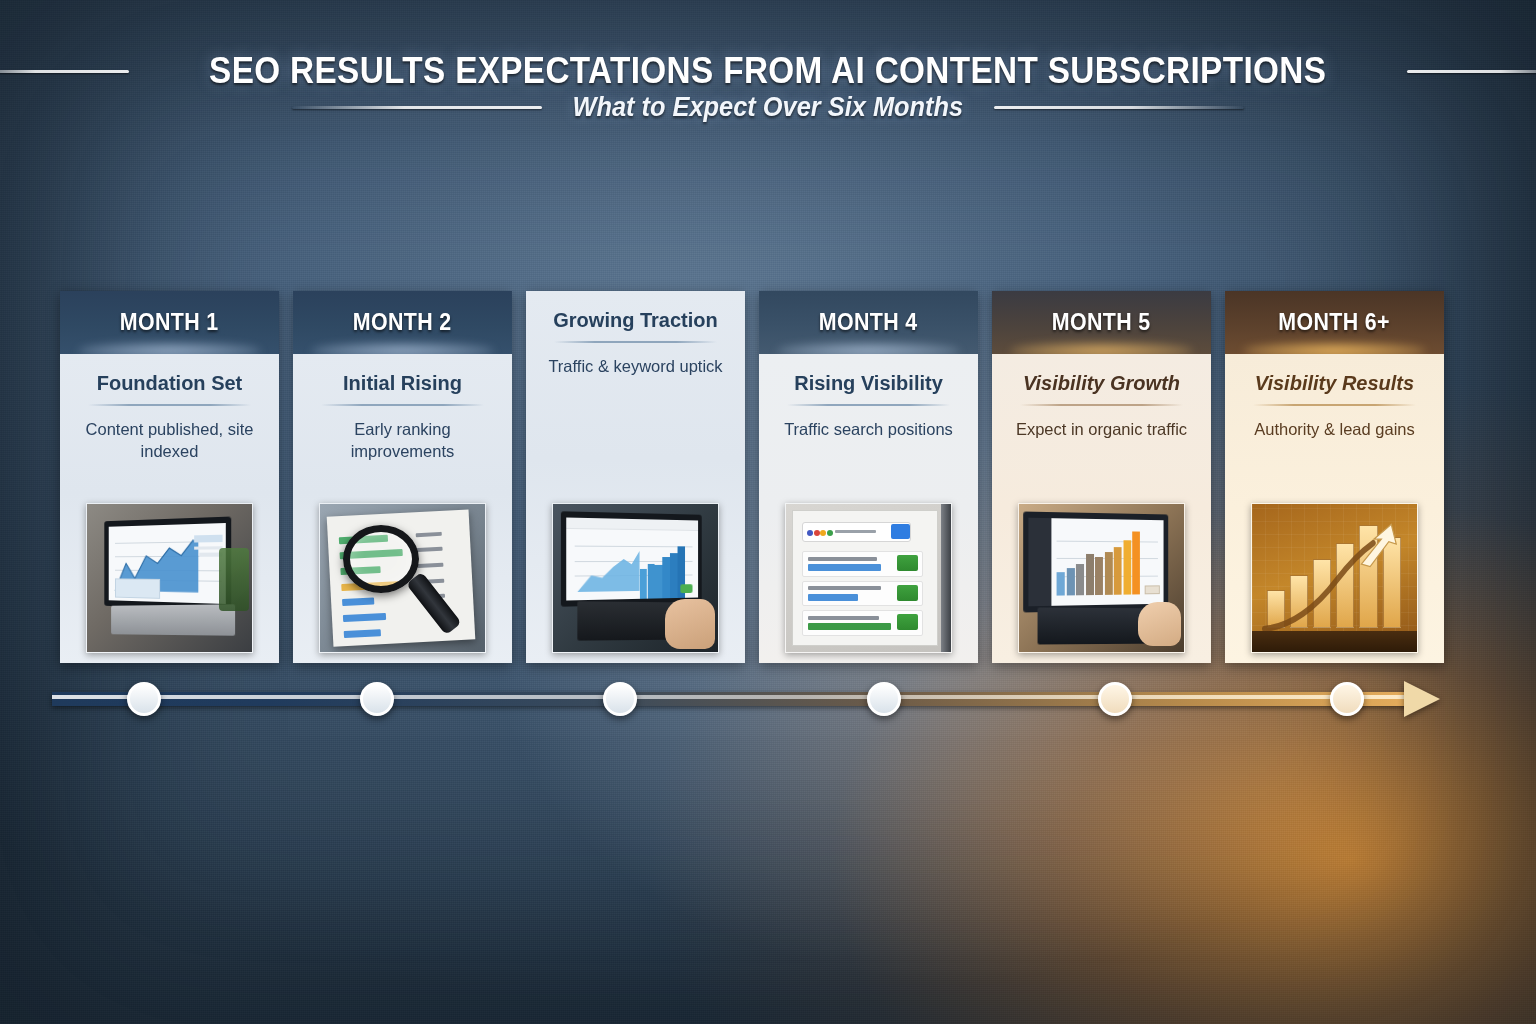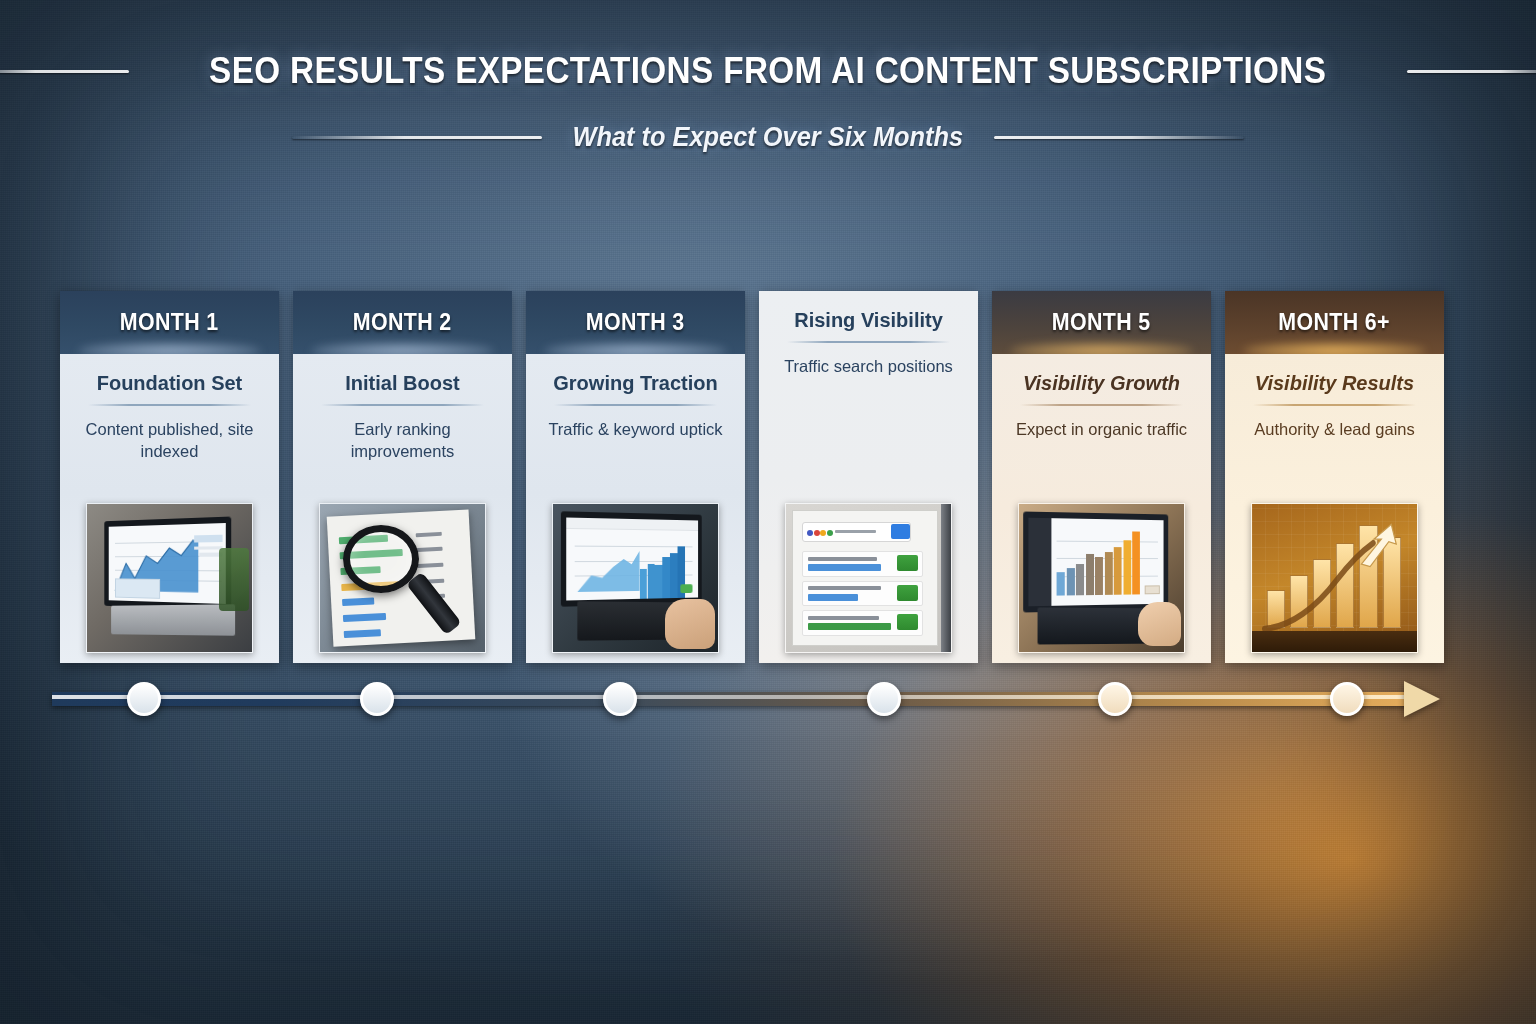--- a/index.html
+++ b/index.html
@@ -39,21 +39,21 @@
     background:linear-gradient(90deg, rgba(255,255,255,0) 0%, rgba(255,255,255,.85) 45%, rgba(255,255,255,.9) 100%);
     box-shadow:0 1px 2px rgba(0,0,0,.5);}
   .rule.left{ width:170px; }
   .rule.right{ width:170px; background:linear-gradient(90deg, rgba(255,255,255,.9) 0%, rgba(255,255,255,.85) 55%, rgba(255,255,255,0) 100%);}
   .main-title{
     font-size:37px; font-weight:bold; color:#ffffff; letter-spacing:.4px;
     font-family:"Liberation Sans", sans-serif;
     transform:scaleX(.90); white-space:nowrap;
     text-shadow: 0 2px 3px rgba(0,0,0,.62), 0 0 16px rgba(180,210,255,.35);
   }
-  .sub-row{ display:flex; align-items:center; justify-content:center; gap:18px; margin-top:30px; }
+  .sub-row{ display:flex; align-items:center; justify-content:center; gap:18px; }
   .rule.sleft{ width:250px; }
   .rule.sright{ width:250px; background:linear-gradient(90deg, rgba(255,255,255,.9) 0%, rgba(255,255,255,.8) 55%, rgba(255,255,255,0) 100%);}
   .subtitle{
     font-size:27px; font-style:italic; font-weight:600; color:#f2f6fb;
     transform:scaleX(.94); white-space:nowrap;
     text-shadow: 0 2px 3px rgba(0,0,0,.6), 0 0 14px rgba(170,205,255,.3);
   }
 
   
   .cards{ position:absolute; left:52px; top:291px; width:1392px; height:372px; display:flex; gap:6px; z-index:4;}
@@ -225,21 +225,21 @@
           <div style="position:absolute;right:2%;top:30%;width:18%;height:42%;background:linear-gradient(180deg,#4e7a3e,#2f5226);border-radius:4px;opacity:.85;"></div>
         </div>
       </div>
     </div>
 
     <div class="card cool c2">
       <div class="card-head">
         <div class="mlabel">MONTH 2</div>
       </div>
       <div class="card-body">
-        <div class="c-title">Initial Boost</div>
+        <div class="c-title">Initial Rising</div>
         <div class="divider"></div>
         <div class="c-desc">Early ranking improvements</div>
         <div class="thumb">
           <div class="tb scene2"></div>
           <div class="paper" style="left:6%;top:6%;width:86%;height:88%;transform:rotate(-3deg);">
             <div class="prow" style="left:8%;top:16%;width:34%;background:#4fae6e;"></div>
             <div class="prow" style="left:8%;top:28%;width:44%;background:#4fae6e;"></div>
             <div class="prow" style="left:8%;top:40%;width:28%;background:#4fae6e;"></div>
             <div class="prow" style="left:8%;top:52%;width:40%;background:#e8b54a;"></div>
             <div class="prow" style="left:8%;top:64%;width:22%;background:#4a90d9;"></div>
@@ -251,23 +251,20 @@
             <div class="tline" style="left:62%;top:52%;width:18%;"></div>
             <div class="tline" style="left:62%;top:64%;width:18%;"></div>
           </div>
           <div class="mag-ring" style="left:14%;top:14%;width:46%;height:46%;"></div>
           <div class="mag-handle" style="left:52%;top:54%;width:12%;height:44%;transform:rotate(-38deg);transform-origin:top left;"></div>
         </div>
       </div>
     </div>
 
     <div class="card cool c3">
-      <div class="card-head">
-        <div class="mlabel">MONTH 3</div>
-      </div>
       <div class="card-body">
         <div class="c-title">Growing Traction</div>
         <div class="divider"></div>
         <div class="c-desc">Traffic &amp; keyword uptick</div>
         <div class="thumb">
           <div class="tb scene3"></div>
           <div class="lid" style="left:6%;top:6%;width:86%;height:62%;transform:perspective(260px) rotateY(8deg);"></div>
           <div class="screen" style="left:9%;top:10%;width:80%;height:54%;transform:perspective(260px) rotateY(8deg);">
             <div style="position:absolute;left:0;top:0;right:0;height:14%;background:#eef1f4;border-bottom:1px solid #dfe3e7;"></div>
             <div class="gridline" style="top:34%"></div>
@@ -284,20 +281,23 @@
             <div class="bar" style="left:84%;width:5.5%;height:66%;background:#2574b5;"></div>
             <div style="position:absolute;right:4%;bottom:6%;width:10%;height:12%;background:#4caf50;border-radius:2px;"></div>
           </div>
           <div class="kbd" style="left:16%;top:66%;width:78%;height:26%;transform:perspective(260px) rotateY(8deg);background:linear-gradient(180deg,#2a2e33,#15181c);"></div>
           <div style="position:absolute;right:2%;bottom:2%;width:30%;height:34%;background:linear-gradient(160deg,#e8c2a0,#caa079);border-radius:40% 30% 20% 30%;"></div>
         </div>
       </div>
     </div>
 
     <div class="card cool c4">
+      <div class="card-head">
+        <div class="mlabel">MONTH 4</div>
+      </div>
       <div class="card-body">
         <div class="c-title">Rising Visibility</div>
         <div class="divider"></div>
         <div class="c-desc">Traffic search positions</div>
         <div class="thumb">
           <div class="tb scene4"></div>
           <div style="position:absolute;left:4%;top:4%;width:88%;height:92%;background:#f4f4f2;border:1px solid #cfcfcb;">
             <div class="sbar" style="left:6%;top:8%;width:76%;height:15%;">
               <div class="dot" style="left:4%;top:38%;background:#4258c2;"></div>
               <div class="dot" style="left:10%;top:38%;background:#d9453c;"></div>

